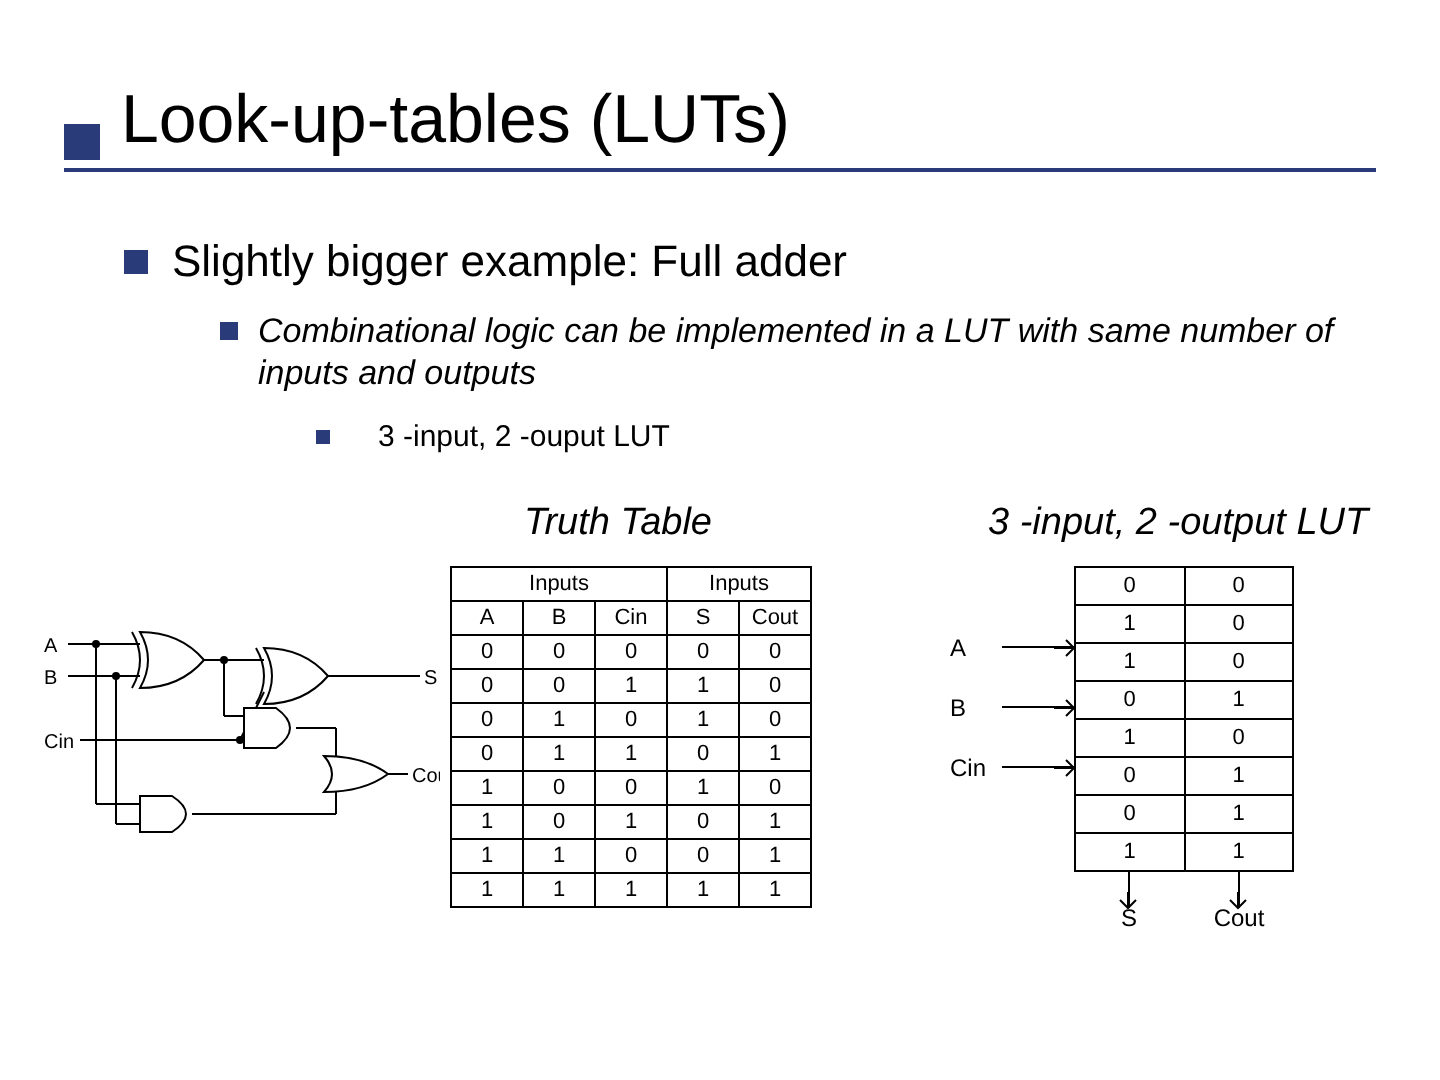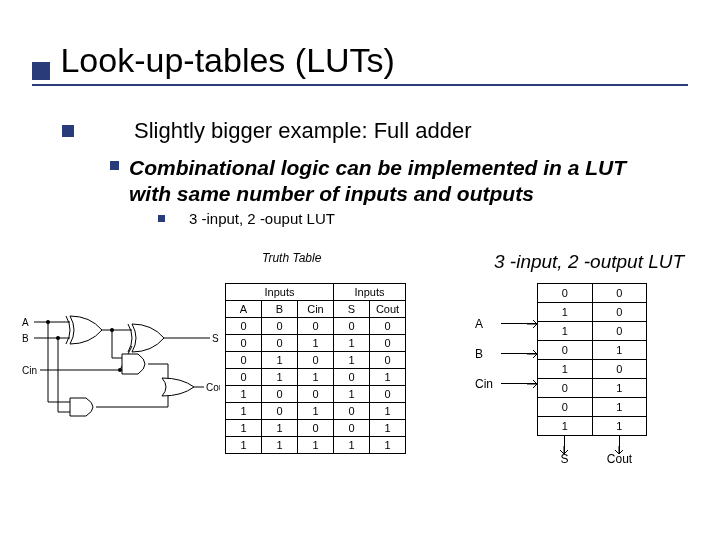--- a/index.html
+++ b/index.html
@@ -32,28 +32,28 @@
     vertical-align: bottom;
   }
   .bullet-row { position: absolute; }
   .sq {
     display: inline-block;
     background: #2a3b7a;
     flex-shrink: 0;
   }
   .b1 { top: 118px; left: 62px; display: flex; align-items: center; gap: 12px; }
   .b1 .sq { width: 12px; height: 12px; }
-  .b1 .txt { font-size: 22px; margin-left: 48px; }
+  .b1 .txt { font-size: 22px; }
   .b2 { top: 155px; left: 110px; display: flex; align-items: flex-start; gap: 10px; width: 560px; }
   .b2 .sq { width: 9px; height: 9px; margin-top: 6px; }
-  .b2 .txt { font-size: 21px; font-weight: bold; font-style: italic; line-height: 1.25; }
+  .b2 .txt { font-size: 17px; font-weight: normal; font-style: italic; line-height: 1.25; }
   .b3 { top: 210px; left: 158px; display: flex; align-items: center; gap: 24px; }
   .b3 .sq { width: 7px; height: 7px; }
   .b3 .txt { font-size: 15px; }
-  .tt-caption { position: absolute; top: 251px; left: 262px; font-size: 12px; font-style: italic; }
+  .tt-caption { position: absolute; top: 251px; left: 262px; font-size: 19px; font-style: italic; }
   .lut-caption { position: absolute; top: 251px; left: 494px; font-size: 19px; font-style: italic; }
 
   
   .truth-wrap { position: absolute; top: 283px; left: 225px; }
   .truth-wrap table { border-collapse: collapse; }
   .truth-wrap th, .truth-wrap td {
     border: 1px solid #000;
     font-size: 11px;
     text-align: center;
     padding: 2px 0;

